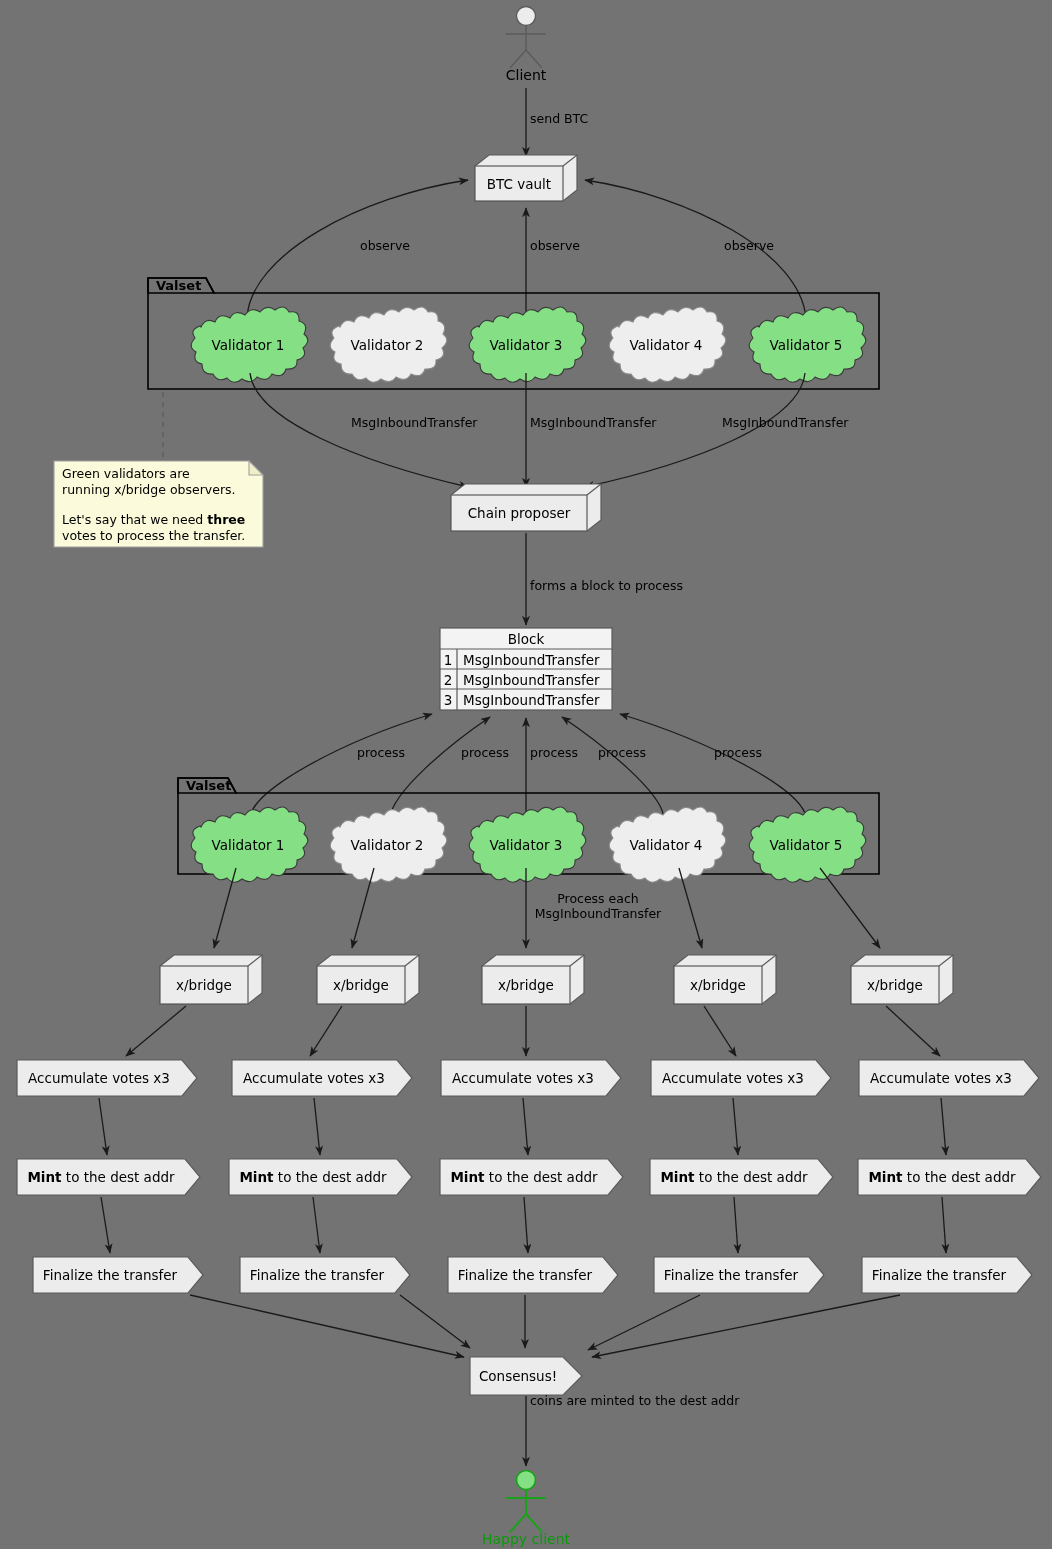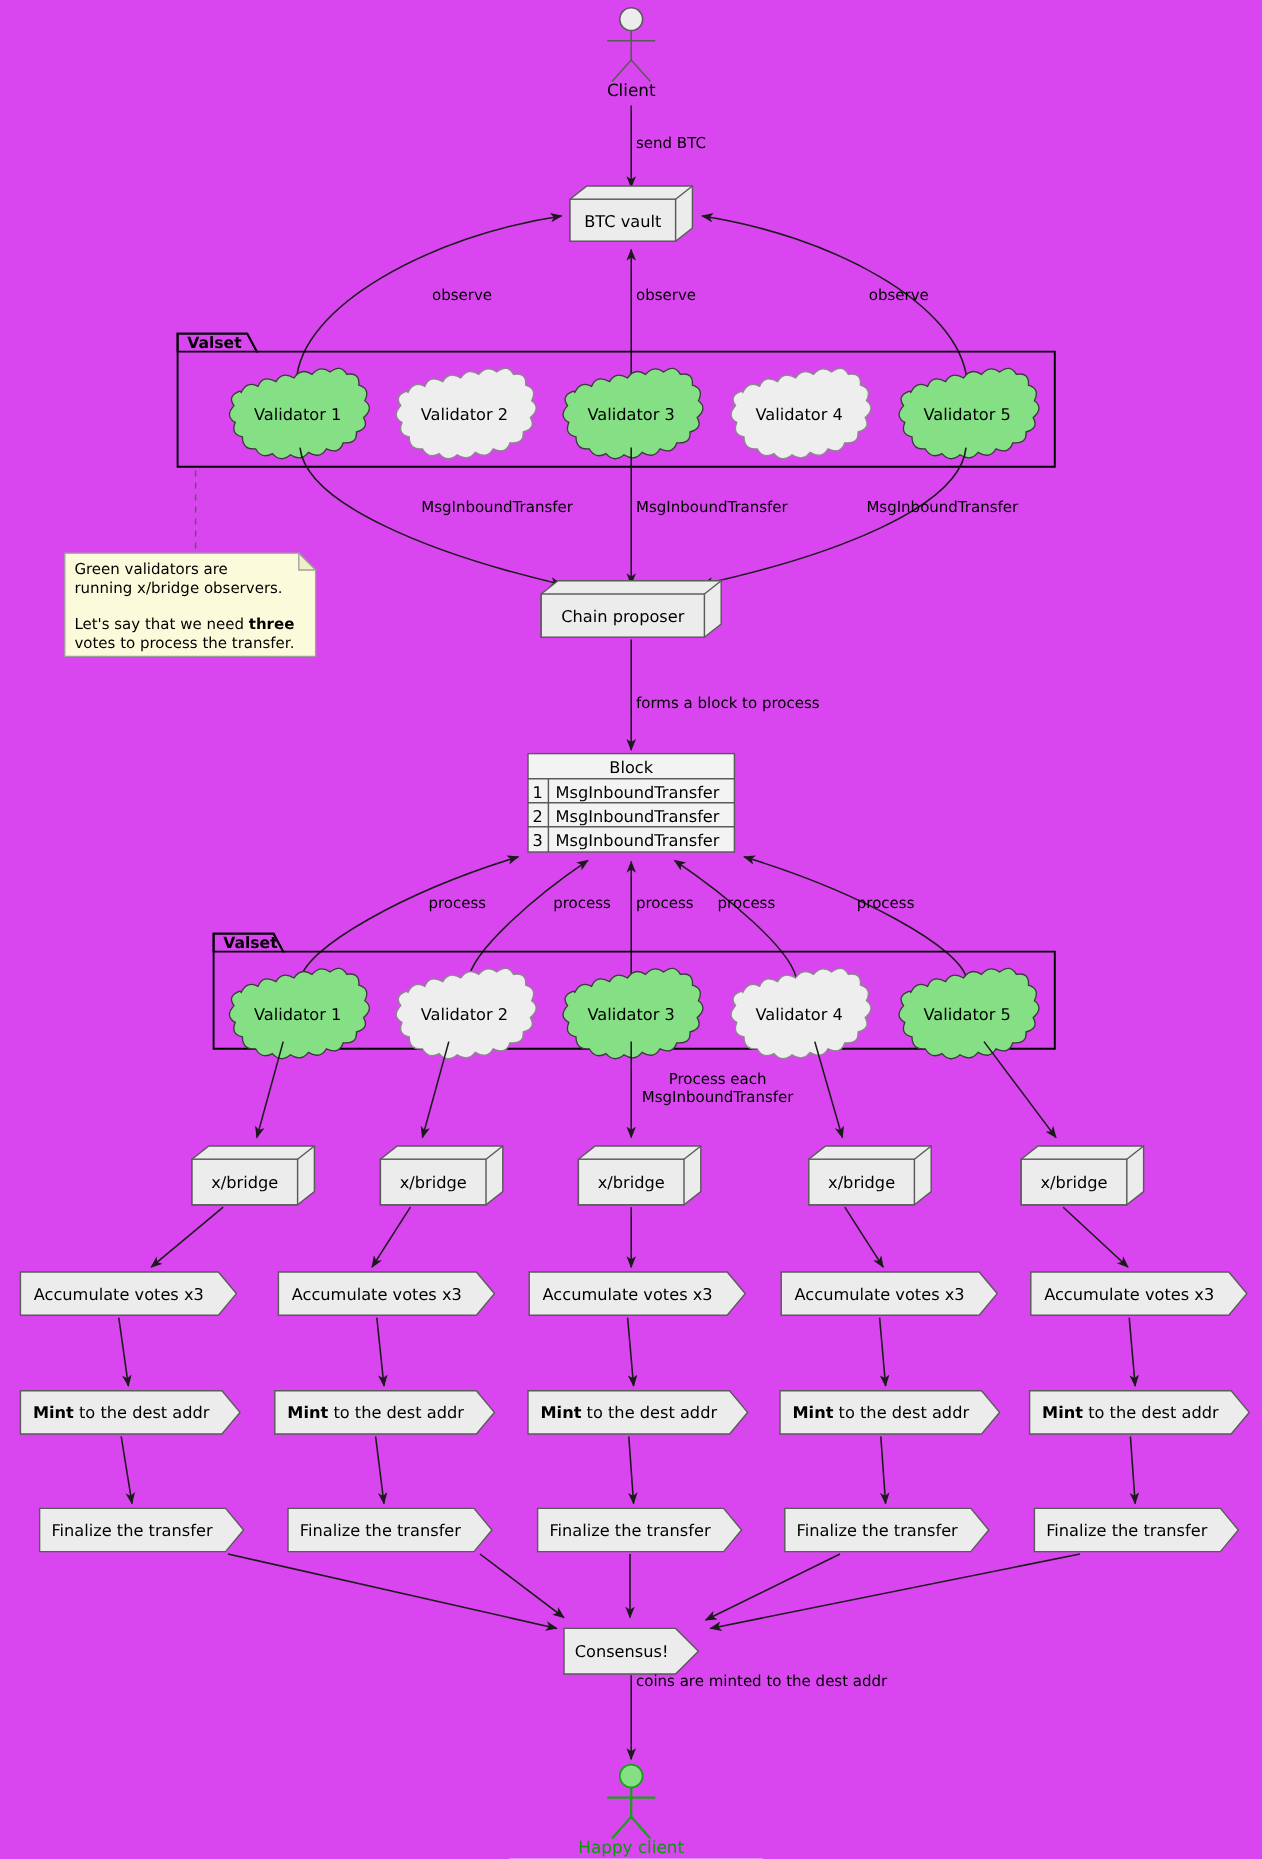--- a/index.html
+++ b/index.html
@@ -1,17 +1,17 @@
 <!DOCTYPE html>
 <html><head>
 <meta charset="utf-8">
 <style>
   html,body{margin:0;padding:0;background:#ffffff;}
   body{font-family:"DejaVu Sans","Liberation Sans",sans-serif;}
-  #stage{position:relative;width:1052px;height:1549px;background:#d946ef;overflow:hidden;}
+  #stage{position:relative;width:1052px;height:1549px;background:#737373;overflow:hidden;}
   svg{display:block;}
   .lbl{font-family:"DejaVu Sans","Liberation Sans",sans-serif;font-size:12.5px;fill:#000;}
   .lbl-b{font-weight:bold;}
   .nodetext{font-family:"DejaVu Sans","Liberation Sans",sans-serif;font-size:13.5px;fill:#000;}
   .valsettext{font-family:"DejaVu Sans","Liberation Sans",sans-serif;font-size:13px;font-weight:bold;fill:#000;}
   .notetext{font-family:"DejaVu Sans","Liberation Sans",sans-serif;font-size:12.5px;fill:#000;}
   .actortext{font-family:"DejaVu Sans","Liberation Sans",sans-serif;font-size:14px;fill:#000;}
   .actortext-green{fill:#0a9a0a;}
   .edge{stroke:#1a1a1a;stroke-width:1.3;fill:none;}
   .framestroke{stroke:#000;stroke-width:1.6;fill:none;}

